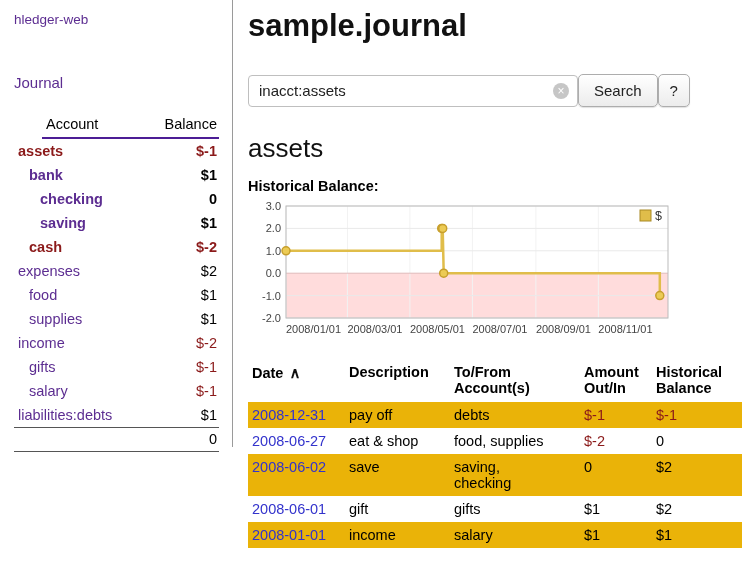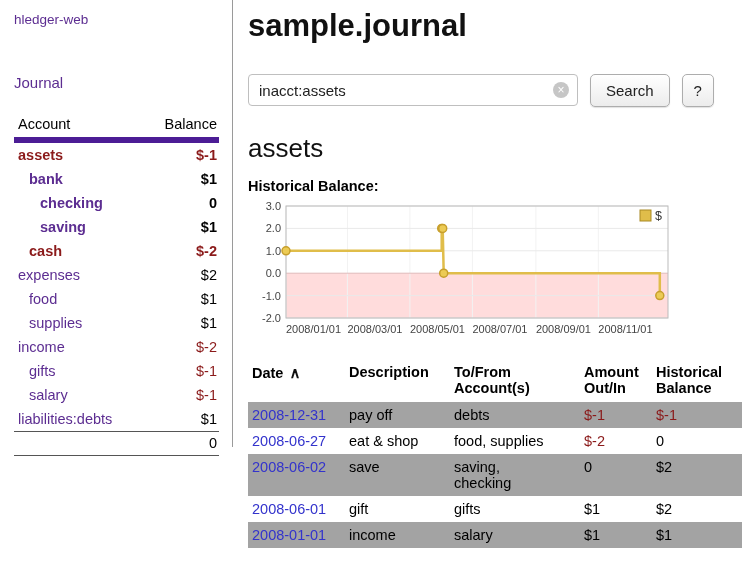--- a/index.html
+++ b/index.html
@@ -5,50 +5,50 @@
   * { margin:0; padding:0; box-sizing:border-box; }
   html,body { width:742px; height:582px; background:#fff; font-family:"Liberation Sans", sans-serif; color:#000; }
   body { position:relative; overflow:hidden; }
   a { text-decoration:none; cursor:pointer; }
 
   
   .sidebar { position:absolute; left:0; top:0; width:233px; height:447px; padding:10px 0 0 14px; border-right:1px solid #9a9a9a; }
   .app-title { font-size:13.5px; color:#5c2d91; display:inline-block; }
   .journal-link { display:block; margin-top:46px; font-size:15px; color:#5c2d91; }
   .accounts { margin-top:22px; width:205px; }
-  .accounts-header { display:flex; justify-content:space-between; font-size:14.5px; padding:3px 2px 5px 4px; border-bottom:6px solid #4c1d95; }
+  .accounts-header { display:flex; justify-content:space-between; font-size:14.5px; padding:3px 2px 5px 4px; border-bottom:2px solid #4c1d95;margin-left:28px; }
   .acct-row { display:flex; justify-content:space-between; align-items:center; height:24px; font-size:14.5px; }
   .acct-row.bold { font-weight:bold; }
   .acct-link { color:#5c2d91; }
   .acct-link.neg { color:#8b1a1a; }
   .acct-bal { padding-right:2px; }
   .acct-bal.neg { color:#8b1a1a; }
   .accounts-total { text-align:right; font-size:14.5px; padding:3px 2px 4px; border-top:1px solid #555; border-bottom:1px solid #555; }
 
   
   .main { position:absolute; left:248px; top:0; width:494px; }
   .page-title { font-size:31px; font-weight:700; margin-top:8px; color:#111; }
-  .search-row { display:flex; margin-top:30px; gap:12px; }
+  .search-row { display:flex; align-items:center; margin-top:30px; }
   .search-box { position:relative; }
   .search-input { width:330px; height:32px; border:1px solid #bfbfbf; border-radius:4px; padding:0 32px 0 10px; font-size:15px; font-family:inherit; color:#222; background:#fff; }
   .clear-icon { position:absolute; right:9px; top:8px; width:16px; height:16px; border-radius:50%; background:#c6c6c6; color:#fff; font-size:12px; line-height:16px; text-align:center; cursor:pointer; }
   .btn { font-size:15px; font-family:inherit; padding:7px 15px; border:1px solid #adadad; border-radius:5px; background:linear-gradient(#ffffff,#ececec); color:#222; cursor:pointer; box-shadow:0 1px 1px rgba(0,0,0,0.12); }
   .help-btn { padding:7px 11px; }
   .account-heading { font-size:26px; font-weight:400; margin-top:26px; color:#111; }
   .chart-title { font-size:14.5px; font-weight:bold; margin-top:14px; }
   .chart-wrap { margin-top:4px; }
   svg text.tick { font-size:11px; fill:#444; font-family:"Liberation Sans", sans-serif; }
   svg text.legend-text { font-size:12.5px; fill:#333; font-family:"Liberation Sans", sans-serif; }
 
   
   .register { margin-top:14px; border-collapse:collapse; width:494px; font-size:14.5px; table-layout:fixed; }
   .register th { text-align:left; font-weight:bold; vertical-align:top; padding:2px 4px 6px; }
   .register th.num, .register td.num { }
   .register td { vertical-align:top; padding:5px 4px; }
-  .register tr.stripe { background:#a3a3a3; }
+  .register tr.stripe { background:#eab308; }
   .register a.date-link { color:#3333cc; }
   .register .neg { color:#8b1a1a; }
   .accounts-cell { white-space:pre-line; }
   .sort-icon { font-weight:bold; font-size:15px; margin-left:6px; color:#111; }
 </style>
 </head>
 <body>
 
 <div class="sidebar">
   <a class="app-title">hledger-web</a>

